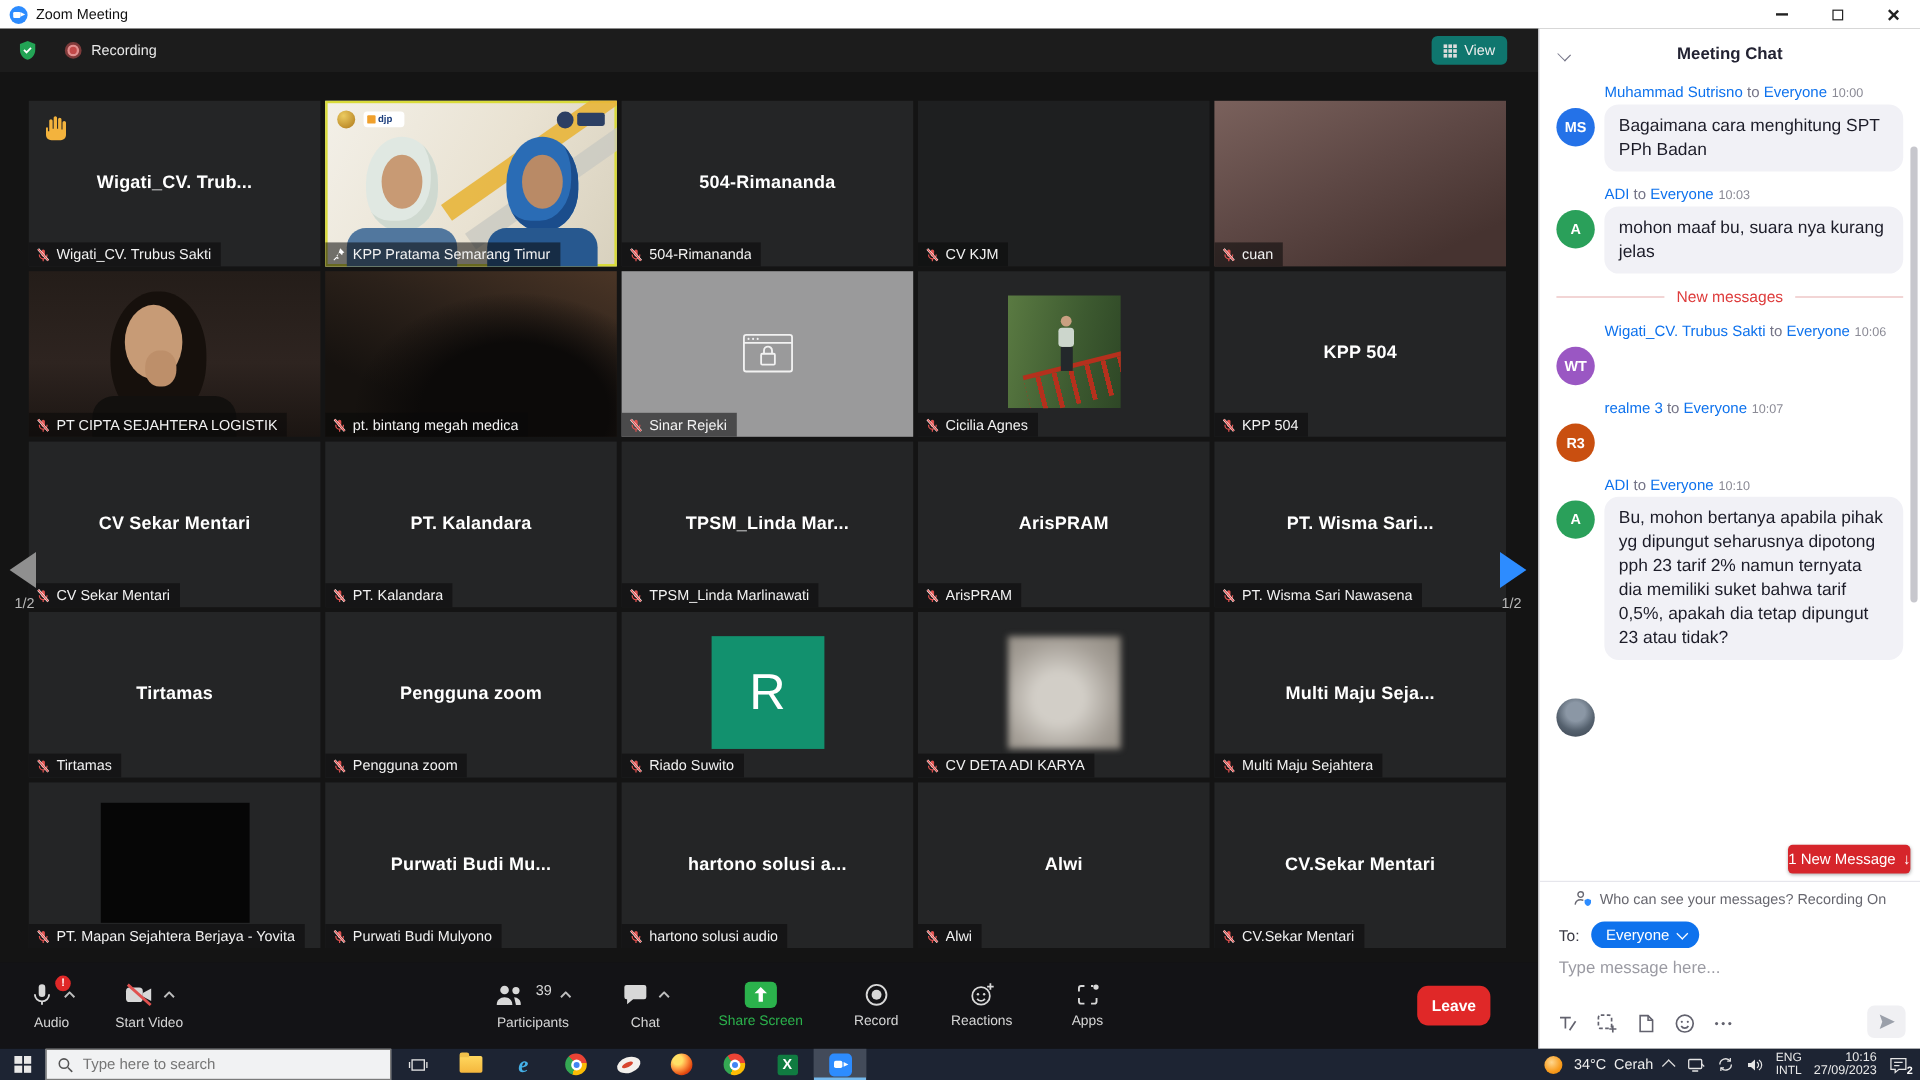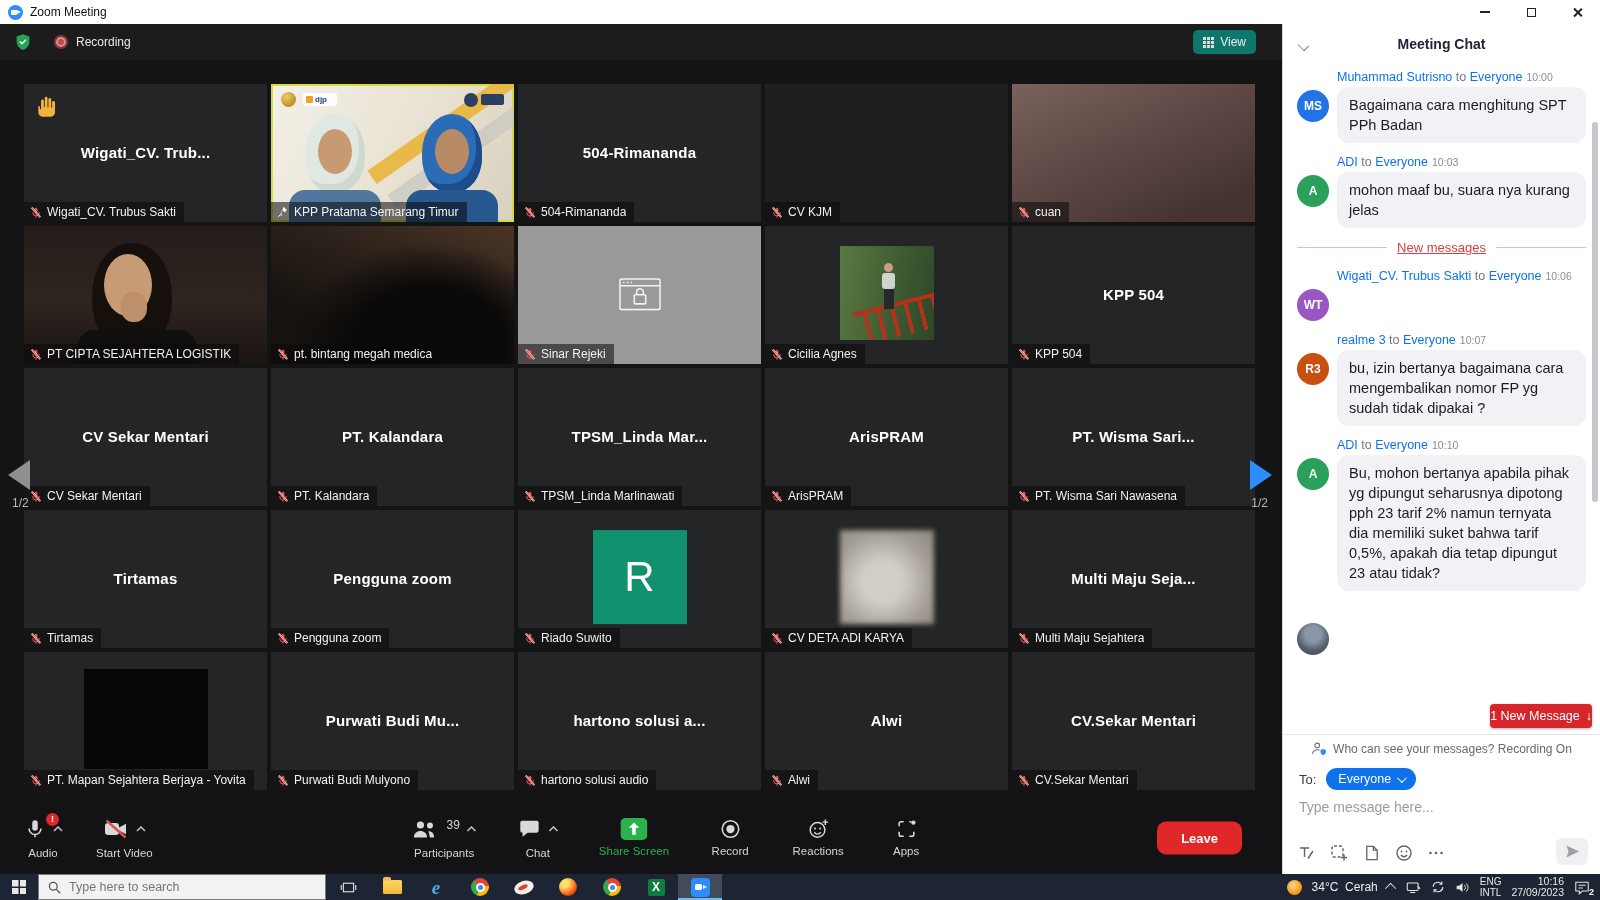--- a/index.html
+++ b/index.html
@@ -111,39 +111,39 @@
   
   #toolbar { position:absolute; left:0; right:0; bottom:0; height:72px; background:#131316; display:flex; align-items:center; }
   .tb-group-left { display:flex; margin-left:16px; gap:26px; }
   .tb-group-center { position:absolute; left:50%; transform:translateX(-44%); display:flex; gap:34px; }
   .tb-btn { display:flex; flex-direction:column; align-items:center; gap:5px; position:relative; min-width:54px; }
   .tb-btn .lab { color:#d6d6d6; font-size:11.5px; }
   .tb-btn.share .lab { color:#2BB24C; }
   .tb-ico-row { display:flex; align-items:flex-start; gap:7px; height:24px; }
   .audio-badge { position:absolute; left:30px; top:-5px; width:13px; height:13px; border-radius:50%; background:#E02828; color:#fff; font-size:9px; font-weight:bold; display:flex; align-items:center; justify-content:center; }
   .count { color:#d8d8d8; font-size:12px; margin-left:2px; }
-  .leave-btn { position:absolute; right:40px; top:50%; transform:translateY(-50%); background:#E02828; color:#fff; font-size:13px; font-weight:bold; border:none; border-radius:9px; padding:9px 24px; }
+  .leave-btn { position:absolute; right:40px; top:50%; transform:translateY(-50%); background:#E02828; color:#fff; font-size:13px; font-weight:bold; border:none; border-radius:9px; padding:9px 12px; }
 
   
   #chat-header { height:40px; display:flex; align-items:center; justify-content:center; position:relative; }
   #chat-header .ct { font-size:14px; font-weight:bold; color:#232333; }
   .chev-down { position:absolute; left:16px; top:17px; width:9px; height:9px; border-right:1.6px solid #747487; border-bottom:1.6px solid #747487; transform:rotate(45deg) scaleY(.8); }
   #chat-msgs { flex:1; overflow:hidden; position:relative; padding:6px 14px 0 14px; }
   .msg { display:flex; gap:8px; margin-bottom:12px; }
   .avatar { width:32px; height:32px; border-radius:50%; flex:0 0 32px; color:#fff; font-size:12px; font-weight:bold; display:flex; align-items:center; justify-content:center; margin-top:20px; }
   .avatar.photo { background:radial-gradient(circle at 50% 35%,#8b97a5 0 30%,#55616e 60%,#3a4350 100%); }
   .msg-main { flex:1; min-width:0; }
   .msg-head { font-size:12.5px; margin-bottom:3px; white-space:nowrap; overflow:hidden; }
   .msg-head .snd,.msg-head .rcp { color:#0E72ED; }
   .msg-head .tow { color:#747487; }
   .msg-head .tm { color:#8b8b96; font-size:10.5px; margin-left:4px; }
   .bubble { background:#f1f1f6; border-radius:12px; padding:8px 12px; font-size:14.5px; line-height:20px; color:#1c1c28; display:inline-block; max-width:100%; }
   .divider { display:flex; align-items:center; gap:10px; margin:10px 0 14px; }
   .divider .ln { flex:1; height:1px; background:#eab9b9; }
-  .divider .dt { color:#DE3C3C; font-size:13px;text-decoration:underline; }
+  .divider .dt { color:#DE3C3C; font-size:13px; }
   #chat-scrollthumb { position:absolute; right:2px; top:58px; width:6px; height:380px; border-radius:3px; background:#c7c7cd; }
   #new-msg-btn { position:absolute; right:8px; bottom:146px; background:#D6252B; color:#fff; font-size:12.5px; border:none; border-radius:4px; padding:5px 0; display:flex; gap:6px; align-items:center; z-index:6; box-shadow:0 1px 3px rgba(0,0,0,.3); }
   #chat-privacy { height:28px; border-top:1px solid #e6e6ec; display:flex; align-items:center; justify-content:center; gap:6px; color:#67676f; font-size:12px; }
   #chat-to { height:34px; display:flex; align-items:center; gap:10px; padding:0 16px; }
   #chat-to .tol { font-size:13px; color:#3a3a44; }
   .everyone-pill { background:#0E72ED; color:#fff; font-size:12.5px; border:none; border-radius:12px; padding:4px 12px; display:flex; align-items:center; gap:6px; }
   .pill-chev { width:7px; height:7px; border-right:1.5px solid #fff; border-bottom:1.5px solid #fff; transform:rotate(45deg) translateY(-2px); }
   #chat-input-row { height:36px; padding:2px 16px; }
   #chat-input { width:100%; border:none; outline:none; font-size:14px; color:#232333; font-family:inherit; }
   #chat-input::placeholder { color:#9b9ba3; }
@@ -762,21 +762,21 @@
           <span class="ln"></span>
           <span class="dt">New messages</span>
           <span class="ln"></span>
         </div>
         <div class="msg">
           <div class="avatar" style="background: rgb(154, 87, 195);">WT</div>
           <div class="msg-main"><div class="msg-head"><span class="snd">Wigati_CV. Trubus Sakti</span><span class="tow"> to </span><span class="rcp">Everyone</span><span class="tm">10:06</span></div></div>
         </div>
         <div class="msg">
           <div class="avatar" style="background: rgb(201, 79, 16);">R3</div>
-          <div class="msg-main"><div class="msg-head"><span class="snd">realme 3</span><span class="tow"> to </span><span class="rcp">Everyone</span><span class="tm">10:07</span></div><div class="bubble">bu, izin bertanya bagaimana cara mengembalikan nomor FP yg sudah tidak dipakai ?</div></div>
+          <div class="msg-main"><div class="msg-head"><span class="snd">realme 3</span><span class="tow"> to </span><span class="rcp">Everyone</span><span class="tm">10:07</span></div></div>
         </div>
         <div class="msg">
           <div class="avatar" style="background: rgb(42, 160, 90);">A</div>
           <div class="msg-main"><div class="msg-head"><span class="snd">ADI</span><span class="tow"> to </span><span class="rcp">Everyone</span><span class="tm">10:10</span></div><div class="bubble">Bu, mohon bertanya apabila pihak yg dipungut seharusnya dipotong pph 23 tarif 2% namun ternyata dia memiliki suket bahwa tarif 0,5%, apakah dia tetap dipungut 23 atau tidak?</div></div>
         </div>
         <div class="msg">
           <div class="avatar photo"></div>
         </div>
         <div id="chat-scrollthumb"></div>
       </div>

